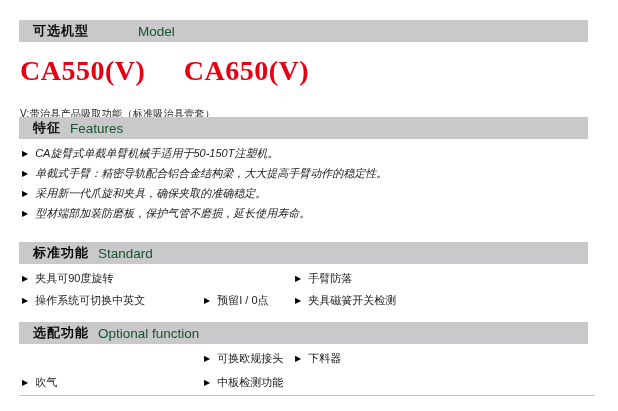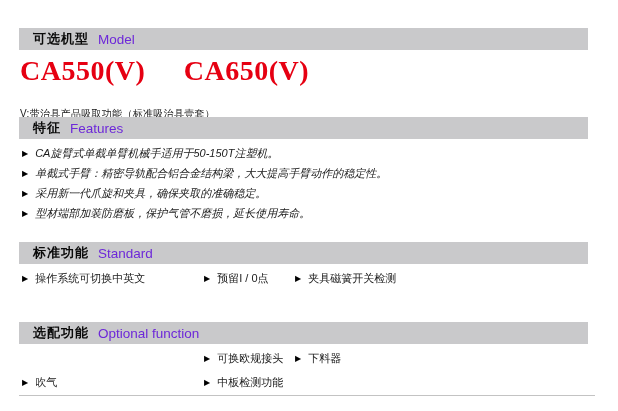--- a/index.html
+++ b/index.html
@@ -12,22 +12,22 @@
     color:#111111;
     overflow:hidden;
   }
   .bar {
     position:absolute; left:19px; width:569px; height:22px;
     background:#c9c9cb;
     display:flex; align-items:center;
     padding-left:14px;
   }
   .bar .zh { font-weight:bold; font-size:13px; color:#0a0a0a; letter-spacing:1px; }
-  .bar .en { font-size:13.5px; color:#6d28d9; margin-left:9px; }
-  .bar-model    { top:28px; }
+  .bar .en { font-size:13.5px; color:#14532d; margin-left:9px; }
+  .bar-model    { top:20px;gap:40px; }
   .bar-features { top:117px;text-align:right; }
   .bar-standard { top:242px; }
   .bar-optional { top:322px; }
 
   .model-title {
     position:absolute; left:20px; top:55px;
     font-size:28px; font-weight:bold; color:#e60012;
     letter-spacing:0.5px; white-space:nowrap;font-family:Liberation Serif, serif;
   }
   .model-title .m2 { margin-left:31px; }
@@ -100,20 +100,28 @@
   </ul>
 
   <div class="bar bar-standard">
     <span class="zh">标准功能</span>
     <span class="en">Standard</span>
   </div>
 
   <div class="bullet-grid grid-standard">
     <div class="bgrow">
       <span class="cell c1">
+        <span class="arrow">▶</span><span>夹具可90度旋转</span>
+      </span>
+      <span class="cell c3">
+        <span class="arrow">▶</span><span>手臂防落</span>
+      </span>
+    </div>
+    <div class="bgrow">
+      <span class="cell c1">
         <span class="arrow">▶</span><span>操作系统可切换中英文</span>
       </span>
       <span class="cell c2">
         <span class="arrow">▶</span><span>预留I / 0点</span>
       </span>
       <span class="cell c3">
         <span class="arrow">▶</span><span>夹具磁簧开关检测</span>
       </span>
     </div>
   </div>

